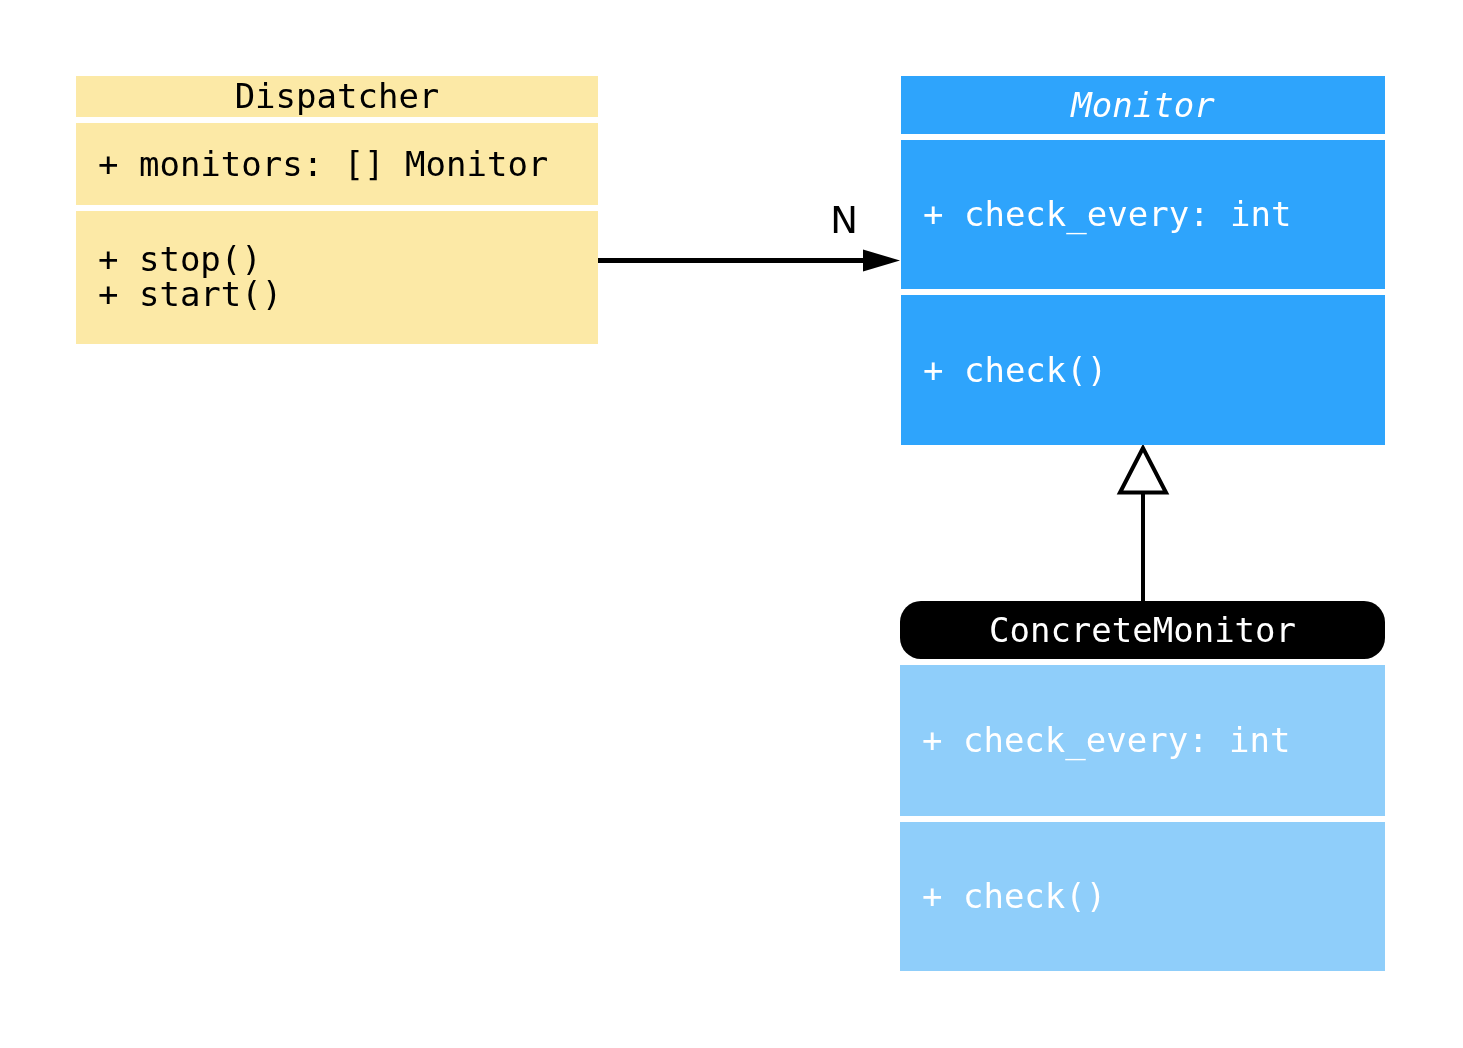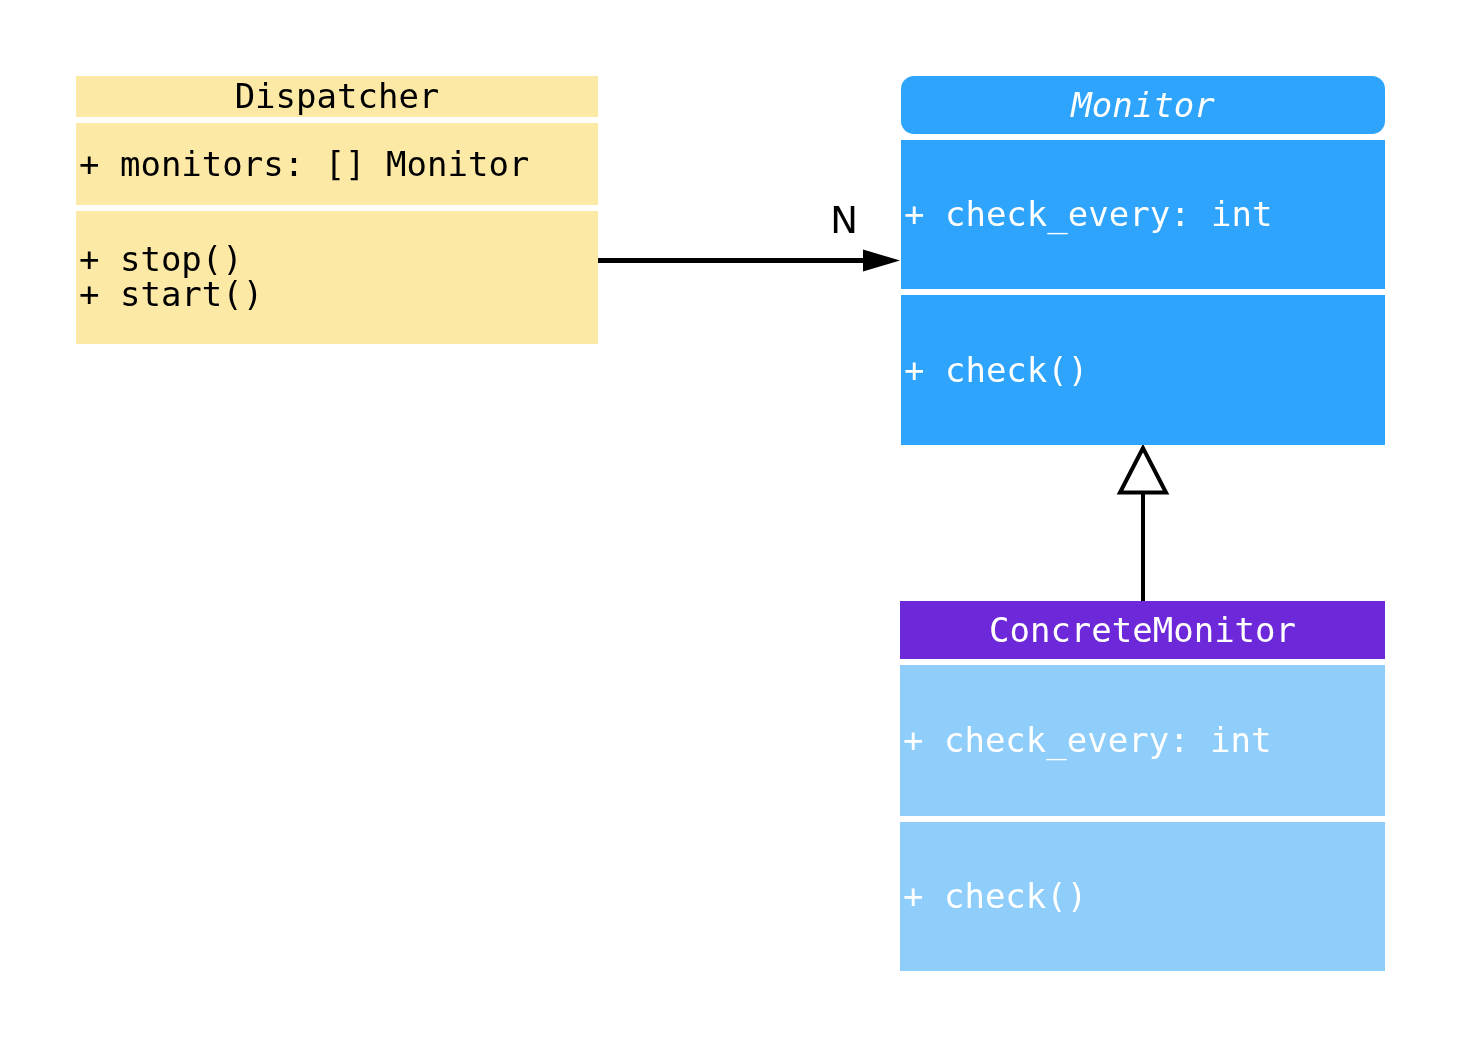--- a/index.html
+++ b/index.html
@@ -20,30 +20,30 @@
     gap: 6px;
   }
   .uml-row {
     display: flex;
     flex-direction: column;
     justify-content: center;
     font-size: 34px;
     line-height: 35px;
   }
   .uml-title { text-align: center; }
-  .uml-section { padding-left: 3px; }
+  .uml-section { padding-left: 22px; }
   .title-italic { font-style: italic; }
 
   #class-dispatcher { left: 76px;  top: 76px;  width: 522px; height: 268px; }
   #class-dispatcher .row-title   { height: 58px; }
   #class-dispatcher .row-attrs   { height: 114px; }
   #class-dispatcher .row-methods { height: 186px; }
 
   #class-monitor { left: 901px; top: 76px; width: 484px; height: 369px; }
-  #class-monitor .row-title   { height: 58px; border-radius: 13px; }
+  #class-monitor .row-title   { height: 58px; }
   #class-monitor .row-attrs   { height: 149px; }
   #class-monitor .row-methods { height: 150px; }
 
   #class-concrete-monitor { left: 900px; top: 601px; width: 485px; height: 370px; }
   #class-concrete-monitor .row-title   { height: 58px; }
   #class-concrete-monitor .row-attrs   { height: 151px; }
   #class-concrete-monitor .row-methods { height: 149px; }
 
   .assoc-label {
     position: absolute;
@@ -89,21 +89,21 @@
     <div class="uml-row uml-title row-title title-italic" style="background-color: rgb(46, 164, 252); color: rgb(255, 255, 255);">Monitor</div>
     <div class="uml-row uml-section row-attrs" style="background-color: rgb(46, 164, 252); color: rgb(255, 255, 255);">
       <div>+ check_every: int</div>
     </div>
     <div class="uml-row uml-section row-methods" style="background-color: rgb(46, 164, 252); color: rgb(255, 255, 255);">
       <div>+ check()</div>
     </div>
   </div>
 
   <div class="uml-class" id="class-concrete-monitor">
-    <div class="uml-row uml-title row-title" style="background-color: #6d28d9; color: rgb(255, 255, 255);">ConcreteMonitor</div>
+    <div class="uml-row uml-title row-title" style="background-color: #000000; color: rgb(255, 255, 255); border-radius: 21px;">ConcreteMonitor</div>
     <div class="uml-row uml-section row-attrs" style="background-color: rgb(143, 206, 250); color: rgb(255, 255, 255);">
       <div>+ check_every: int</div>
     </div>
     <div class="uml-row uml-section row-methods" style="background-color: rgb(143, 206, 250); color: rgb(255, 255, 255);">
       <div>+ check()</div>
     </div>
   </div>
 
 </div>
 

